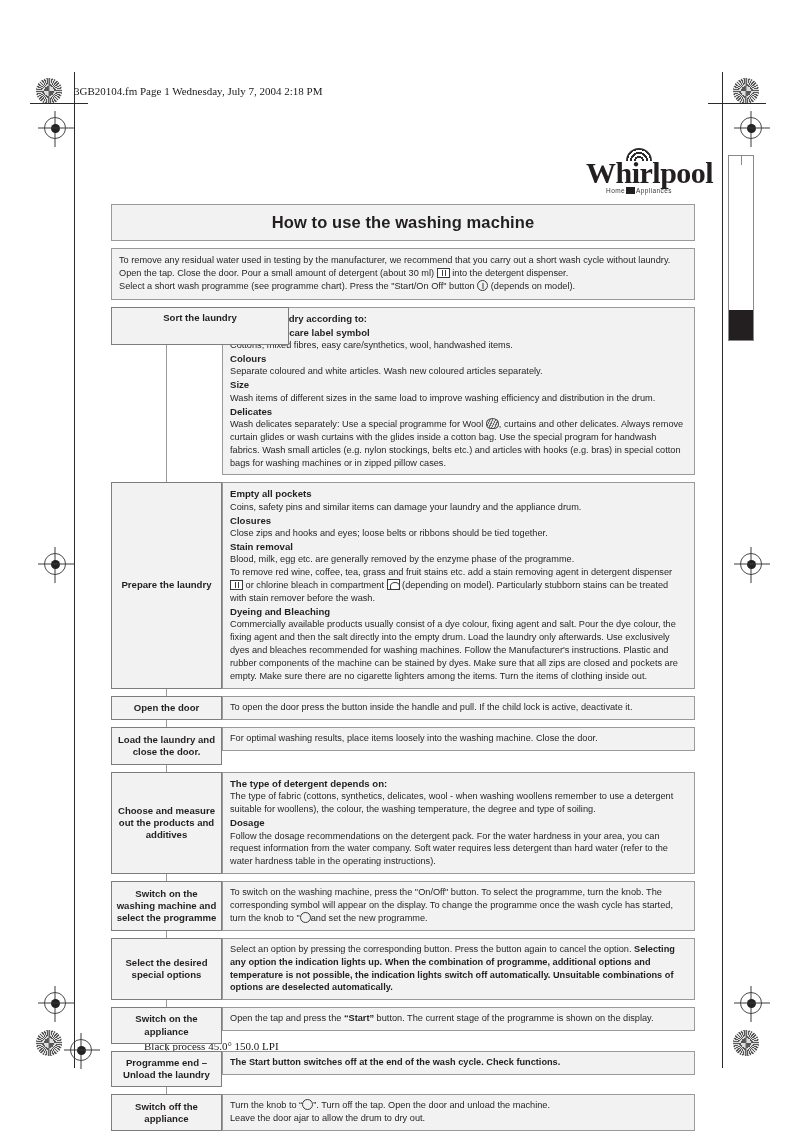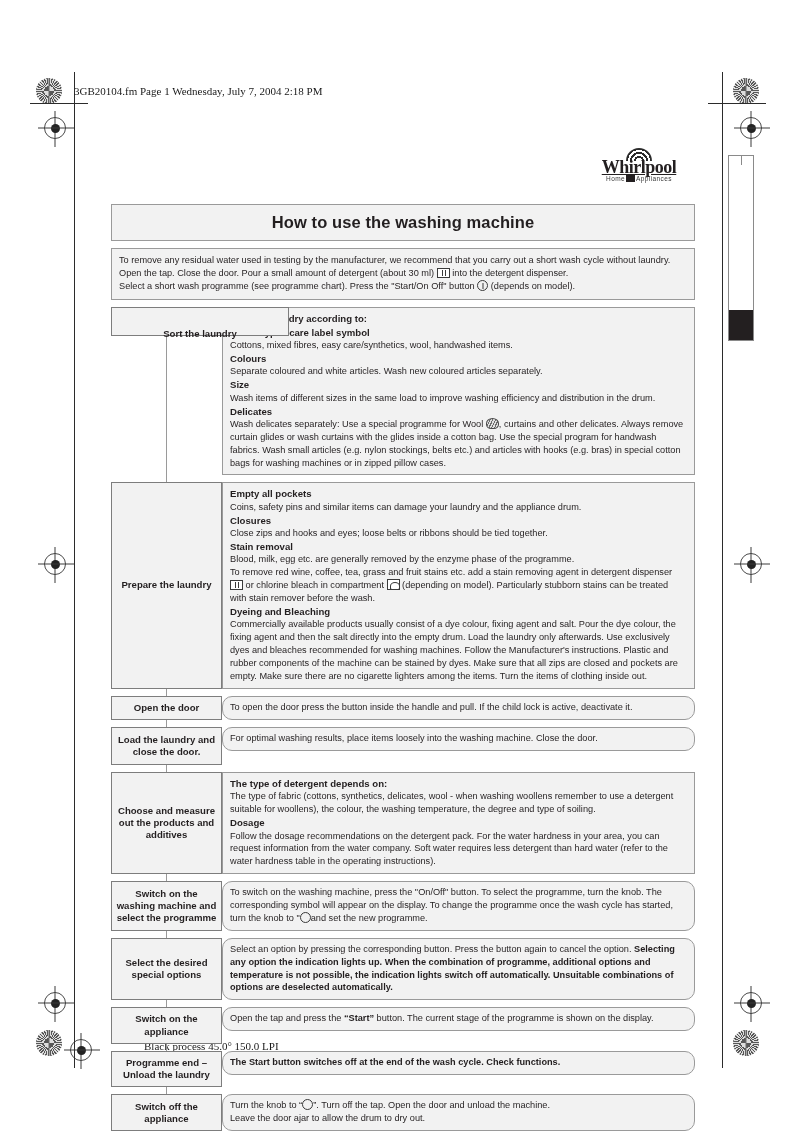--- a/index.html
+++ b/index.html
@@ -76,22 +76,22 @@
     width:106px; text-align:center;
   }
   .logo .swirl {
     width:26px; height:13px; margin:0 auto -3px;
     border-radius:13px 13px 0 0;
     background:
       radial-gradient(circle at 50% 100%, #fff 0 3px, #2b2b2b 3px 5px, #fff 5px 7px, #2b2b2b 7px 9px, #fff 9px 11px, #2b2b2b 11px 13px);
   }
   .logo .word {
     font-family:"Liberation Serif", serif;
-    font-weight:bold; font-size:18px; letter-spacing:-.5px;
-    color:#231f20; line-height:1;text-decoration:underline;
+    font-weight:bold; font-size:30px; letter-spacing:-.5px;
+    color:#231f20; line-height:1;
   }
   .logo .tag {
     font-size:6.5px; letter-spacing:.4px; color:#3a3a3a;
     margin-top:-1px;
   }
   .logo .tagbox {
     display:inline-block; width:9px; height:7px; background:#231f20;
     vertical-align:-1px; margin:0 1px;
   }
 
@@ -143,37 +143,37 @@
     text-align:center;
     padding:5px 3px;
     line-height:1.28;
     align-self:stretch;
     display:flex; align-items:center; justify-content:center;
   }
   
   .row.overlap .label-cell {
     width:178px; flex:0 0 178px;
     align-items:flex-start;
-    padding-top:20px;
-    height:29px;
+    padding-top:4px;
+    height:38px;
     align-self:flex-start;
     background:#f2f2f2;
   }
   .row.overlap .body-cell { margin-left:-67px; }
 
   .body-cell {
     flex:1 1 auto;
     border:1px solid #9a9a9a;
     background:#f2f2f2;
     padding:4px 7px 5px;
     font-size:9.2px;
     line-height:1.40;
     min-height:100%;
   }
-  .body-cell.vcenter { display:flex; flex-direction:column; justify-content:flex-end;border-radius:10px; }
+  .body-cell.vcenter { display:flex; flex-direction:column; justify-content:flex-end; }
 
   .body-cell .h { font-weight:bold; font-size:9.6px; }
   .body-cell p { margin:0; }
   .body-cell .b { font-weight:bold; }
 
   
   .sym {
     display:inline-block; vertical-align:-2px;
     border:1px solid #3a3a3a; background:#fff;
   }

